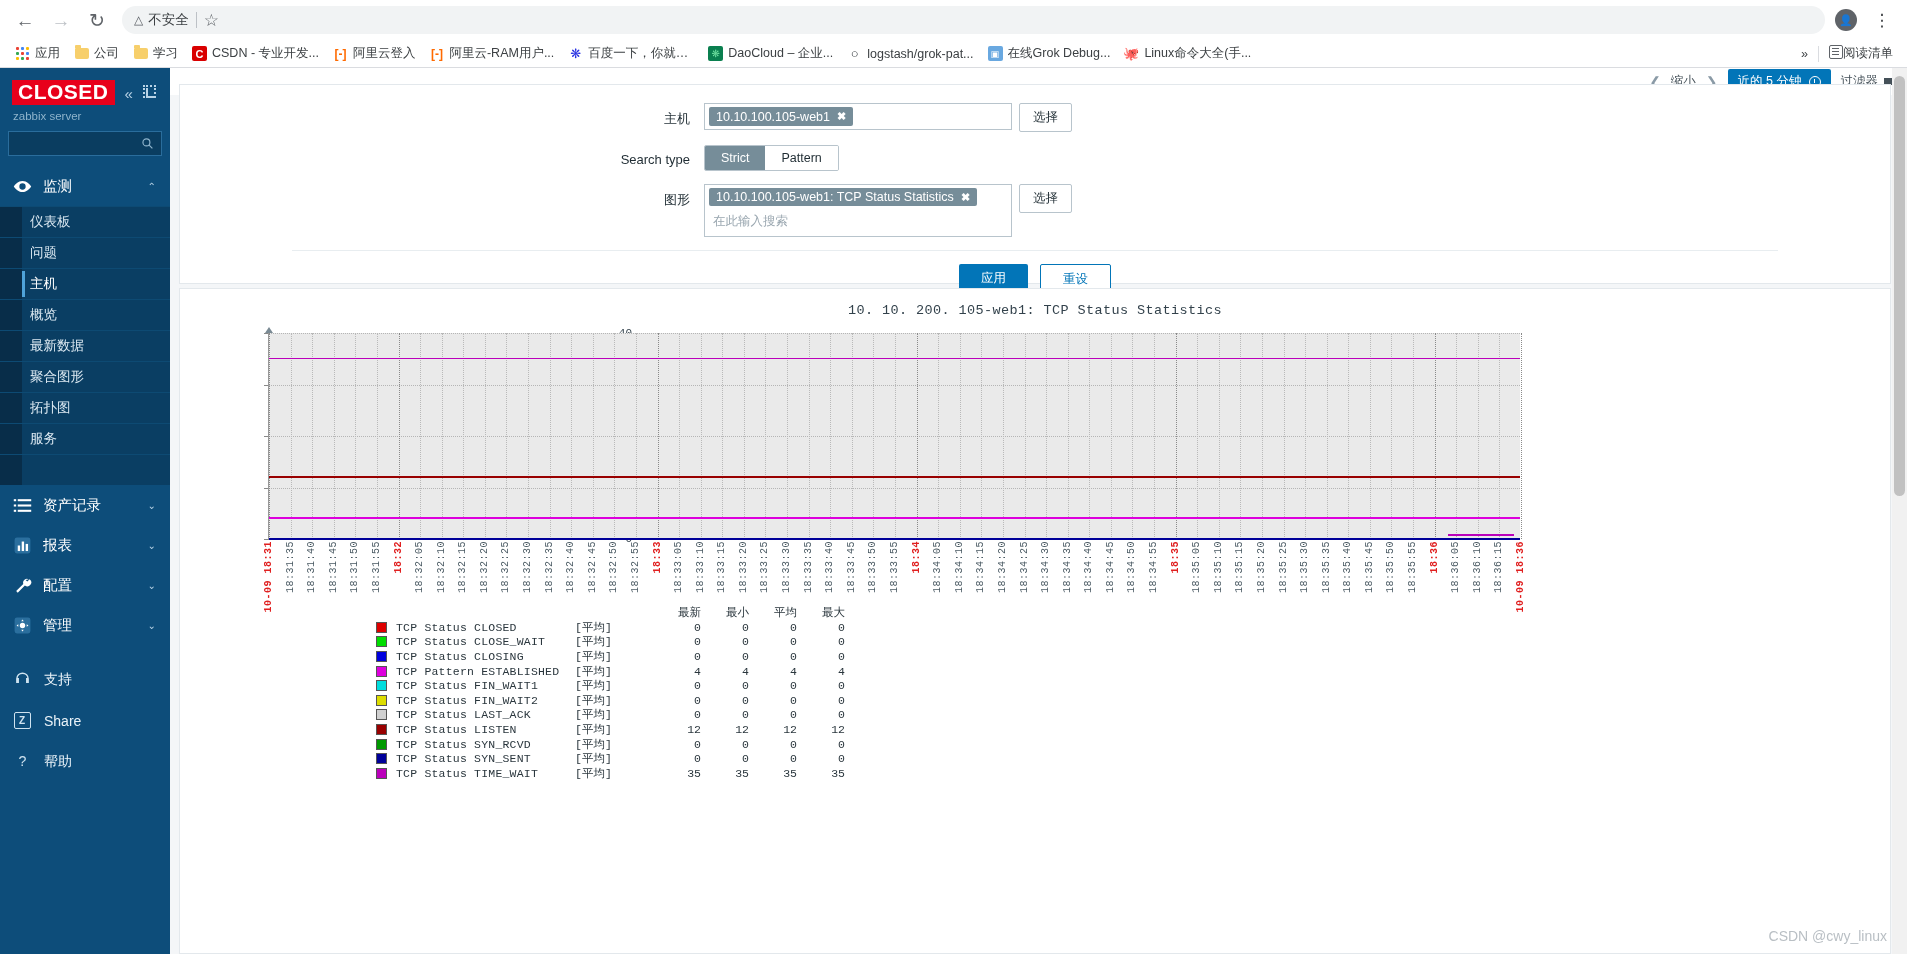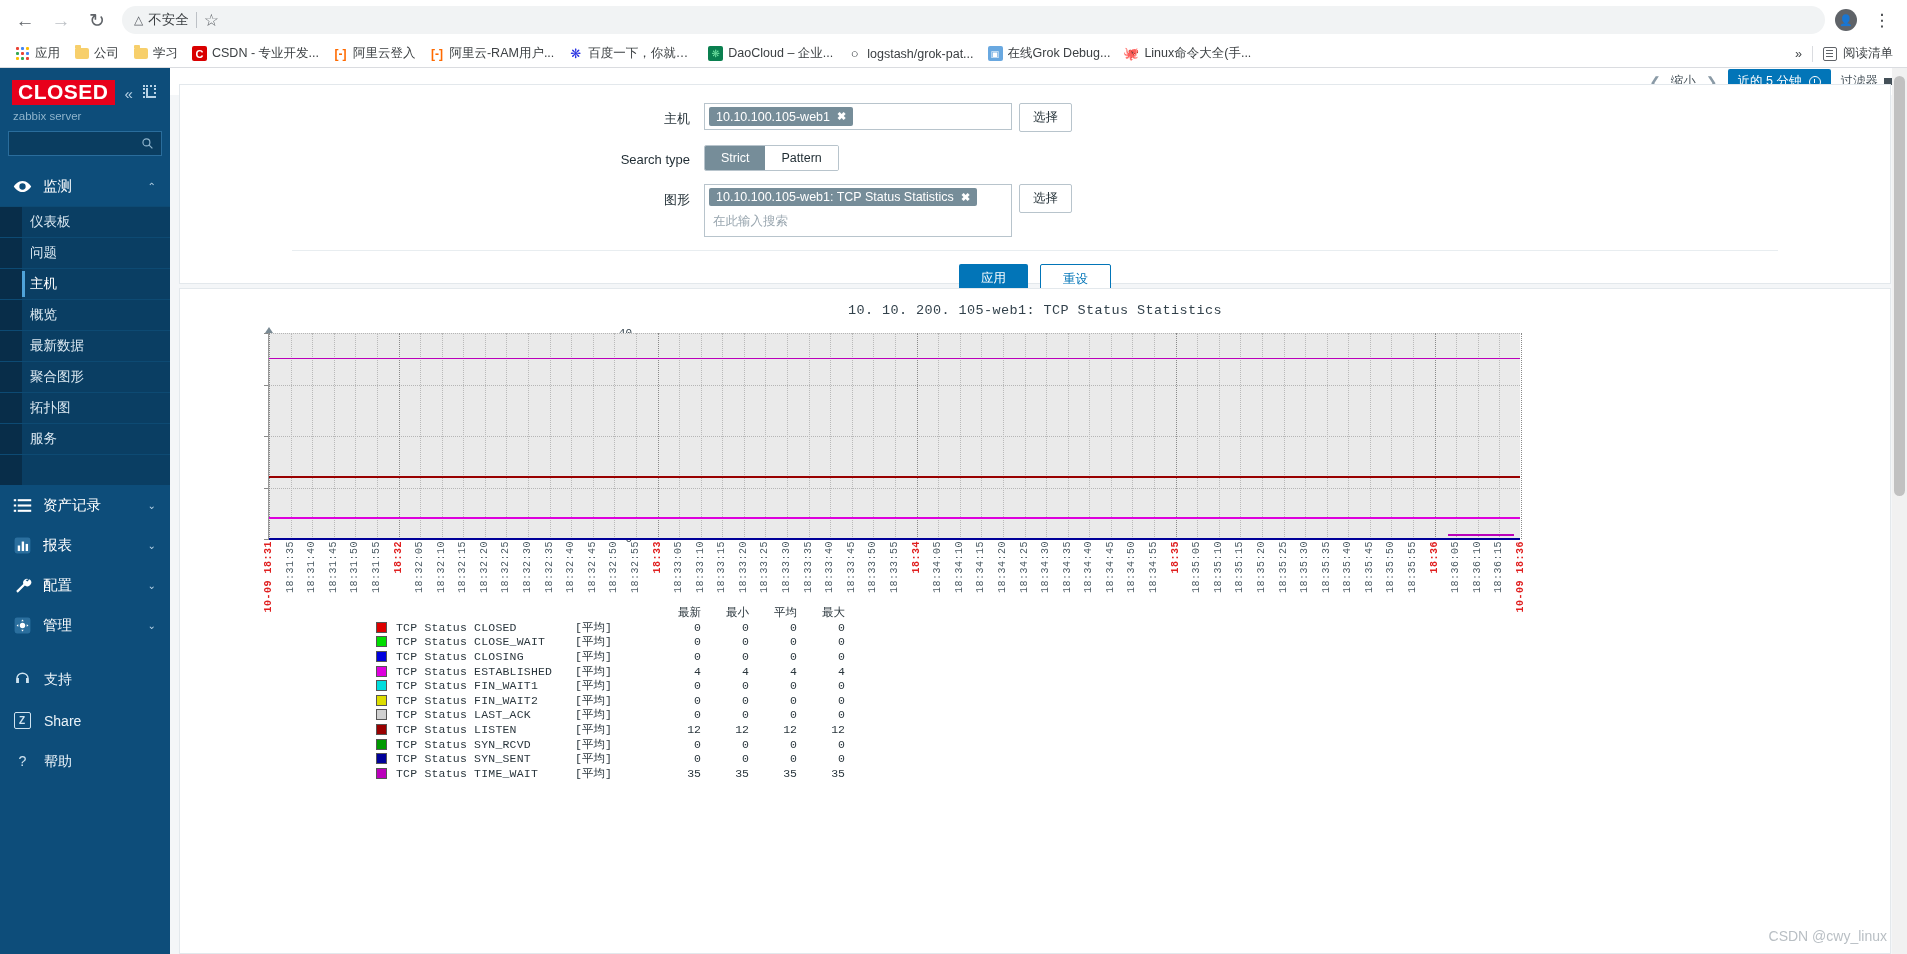--- a/index.html
+++ b/index.html
@@ -67,21 +67,21 @@
   .folder-ico:before{content:"";position:absolute;top:-3px;left:0;width:6px;height:3px;background:#f7cf6b;border-radius:1px 1px 0 0;}
   .ico-csdn { background:#d90000; color:#fff; font-weight:bold; font-size:11px; }
   .ico-ali { color:#ff6a00; font-size:12px; font-weight:bold; }
   .ico-baidu { color:#2932e1; font-size:13px; }
   .ico-dao { background:#0a7f4f; color:#6fe0a0; font-size:10px; border-radius:2px;}
   .ico-gh { color:#24292e; font-size:13px; }
   .ico-grok { background:#69a8e0; color:#fff; font-size:9px; }
   .ico-linux { color:#c9302c; font-size:13px; }
   .bm-overflow { margin-left:auto; display:flex; align-items:center; gap:10px; flex:0 0 auto; padding-right:6px;}
   .bm-sep-v { width:1px;height:16px;background:#dadce0; }
-  .reading-list { display:flex;align-items:center;gap:6px; }
+  .reading-list { display:flex;align-items:flex-start;}
   .rl-ico { width:14px;height:14px;border:1.6px solid #5f6368;border-radius:2px;position:relative;}
   .rl-ico:after{content:"";position:absolute;left:2px;top:2px;width:7px;height:1.4px;background:#5f6368;box-shadow:0 3px 0 #5f6368,0 6px 0 #5f6368;}
 
   
   #page-body { position:absolute; left:0; top:68px; right:0; bottom:0; background:#fff; }
 
   
   #sidebar {
     position:absolute; left:0; top:0; width:170px; bottom:0;
     background:#0d4d7a; color:#fff; overflow:hidden;
@@ -747,21 +747,21 @@
               <span class="lg-sw" style="background:#0000dd"></span>
               <span class="lg-name">TCP Status CLOSING</span>
               <span class="lg-fn">[平均]</span>
               <span class="lg-num">0</span>
               <span class="lg-num">0</span>
               <span class="lg-num">0</span>
               <span class="lg-num">0</span>
             </div>
             <div class="lg-row">
               <span class="lg-sw" style="background:#dd00dd"></span>
-              <span class="lg-name">TCP Status ESTABLISHED</span>
+              <span class="lg-name">TCP Pattern ESTABLISHED</span>
               <span class="lg-fn">[平均]</span>
               <span class="lg-num">4</span>
               <span class="lg-num">4</span>
               <span class="lg-num">4</span>
               <span class="lg-num">4</span>
             </div>
             <div class="lg-row">
               <span class="lg-sw" style="background:#00dddd"></span>
               <span class="lg-name">TCP Status FIN_WAIT1</span>
               <span class="lg-fn">[平均]</span>

